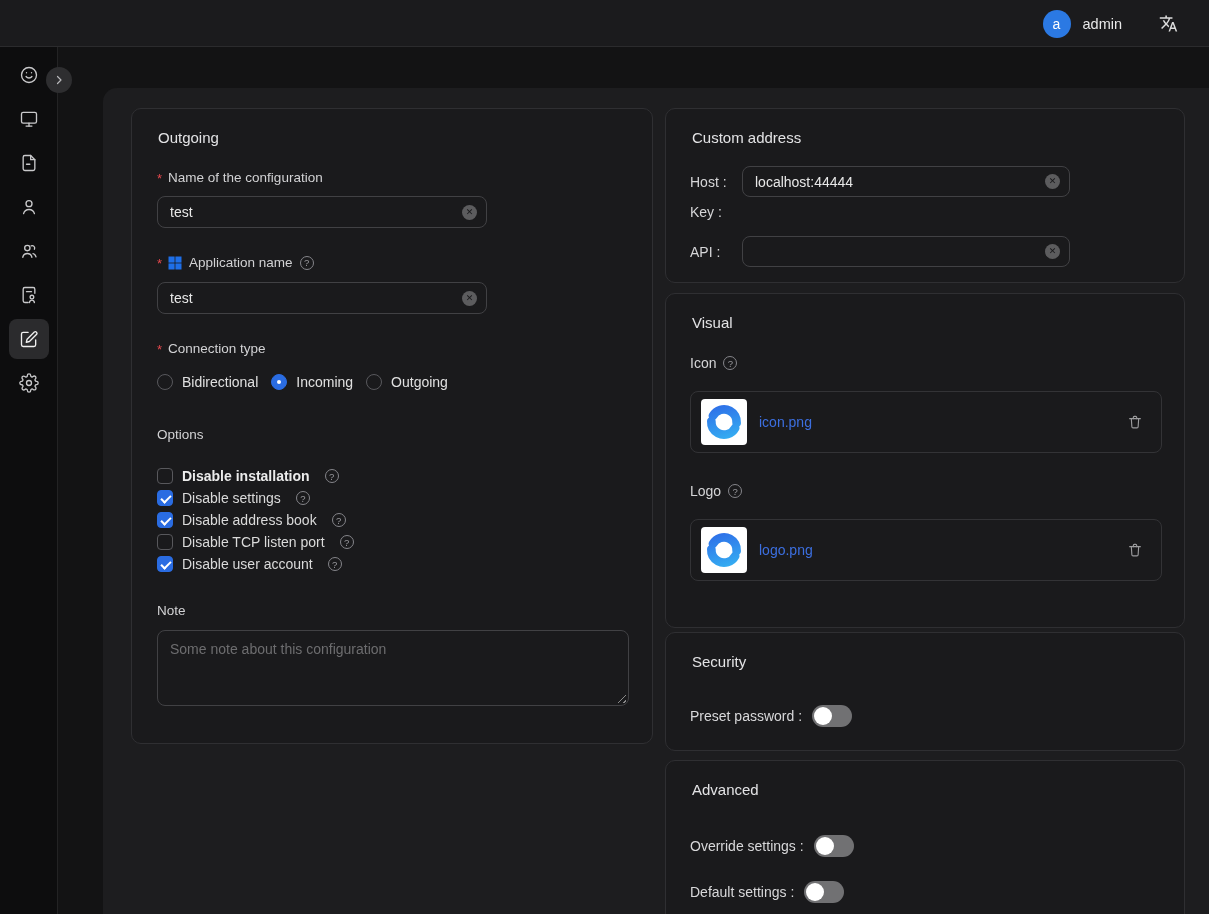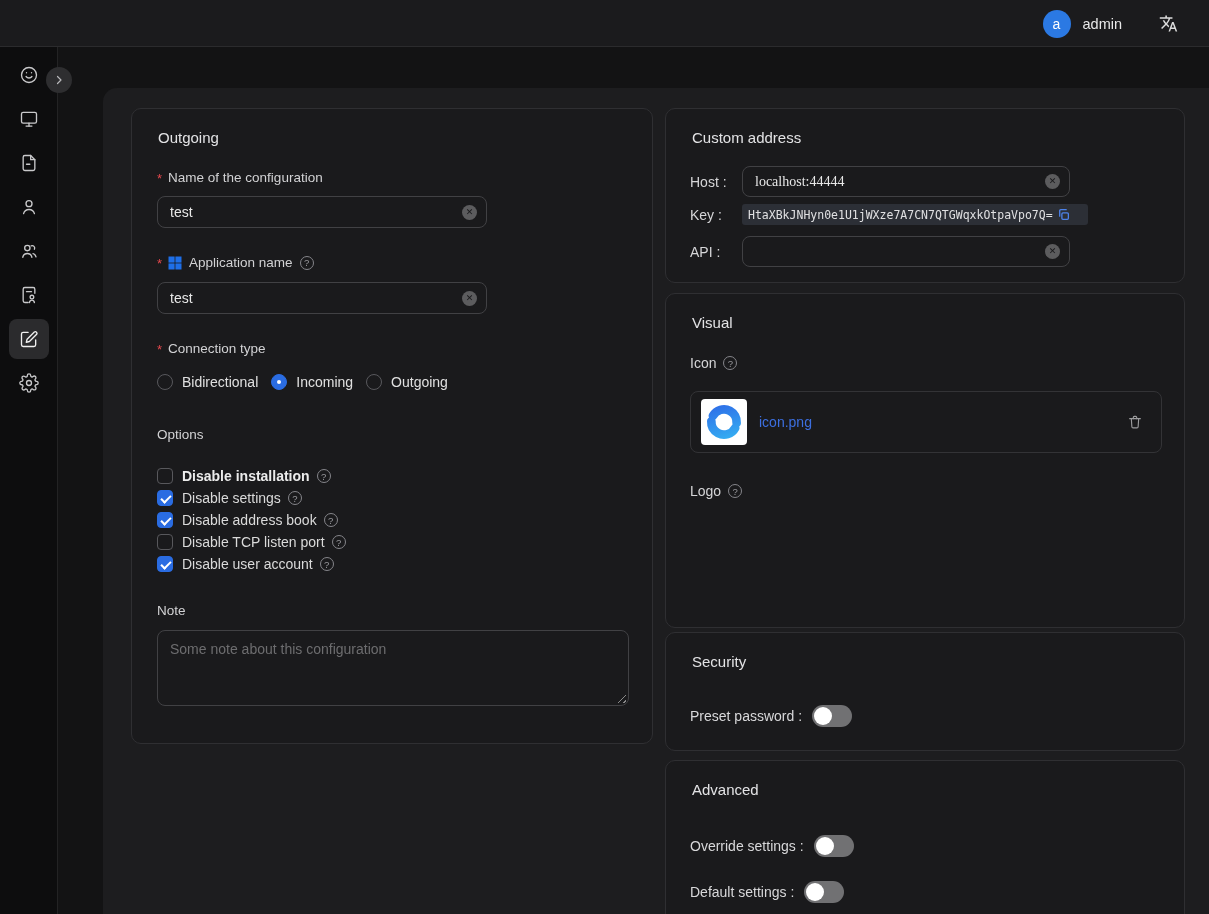--- a/index.html
+++ b/index.html
@@ -65,38 +65,38 @@
   .radio.on { background:#2a6ce2; border-color:#2a6ce2; }
   .radio.on::after { content:""; position:absolute; left:5px; top:5px; width:4px; height:4px;
                      background:#fff; border-radius:50%; }
 
   .cb-list { left:25px; top:356px; }
   .cb-row { display:flex; align-items:center; gap:9px; height:22px; font-size:14px; color:#dadada; }
   .cb { width:16px; height:16px; border-radius:4px; border:1px solid #58585c; position:relative; flex:0 0 auto; cursor:pointer; }
   .cb.on { background:#2a6ce2; border-color:#2a6ce2; }
   .cb.on::after { content:""; position:absolute; left:2.5px; top:3.5px; width:8px; height:4px;
                   border-left:2px solid #fff; border-bottom:2px solid #fff; transform:rotate(-45deg); }
-  .cb-label { display:flex; align-items:center; gap:7px; }
+  .cb-label { display:flex; align-items:center; gap:15px; }
   .cb-label.bold .cb-text { font-weight:700; color:#ececec; }
 
   .note-area { left:25px; top:521px; width:472px; height:76px; border:1px solid #414144; border-radius:8px; }
   .note-area textarea { width:100%; height:100%; background:transparent; border:none; outline:none; resize:none;
                         color:#e6e6e6; font-size:14px; padding:10px 12px; font-family:inherit; }
   .note-area textarea::placeholder { color:#6d6d6f; }
   .resize-grip { position:absolute; right:2px; bottom:2px; width:10px; height:10px;
                  background:repeating-linear-gradient(135deg,#8a8a8a 0 1px,transparent 1px 4px);
                  clip-path:polygon(100% 0,100% 100%,0 100%); }
 
   
   .cs-row { left:24px; display:flex; align-items:center; }
   .cs-label { width:52px; font-size:14px; color:#d6d6d8; flex:0 0 auto; }
   .cs-input { position:relative; width:328px; height:31px; border:1px solid #414144; border-radius:8px;
               display:flex; align-items:center; }
   .cs-input input { background:transparent; border:none; outline:none; color:#e8e8e8; font-size:14px;
-                    padding:0 30px 0 12px; width:100%; font-family:Liberation Serif, serif; }
+                    padding:0 30px 0 12px; width:100%; font-family:Liberation Sans, sans-serif; }
   .key-box { width:346px; height:21px; background:#2c2f36; border-radius:3px; display:flex;
              align-items:center; padding:0 4px 0 6px; }
   .key-text { font-family:"DejaVu Sans Mono","Liberation Mono",monospace; font-size:11.5px;
               color:#e0e0e2; white-space:nowrap; }
   .copy-icon { margin-left:4px; color:#4d82ea; cursor:pointer; }
 
   
   .v-label { left:24px; font-size:14px; color:#d5d5d7; display:flex; align-items:center; gap:7px; }
   .upload-box { left:24px; width:472px; height:62px; border:1px solid #333336; border-radius:8px;
                 display:flex; align-items:center; }
@@ -316,29 +316,20 @@
   <div class="abs cs-row" style="top:57px;">
     <span class="cs-label">Host :</span>
     <div class="cs-input">
       <input value="localhost:44444" style="">
       <span class="clear-btn">✕</span>
     </div>
   </div>
 
   <div class="abs cs-row" style="top:95px;">
     <span class="cs-label">Key :</span>
-    <div class="key-box">
-      <span class="key-text">HtaXBkJNHyn0e1U1jWXze7A7CN7QTGWqxkOtpaVpo7Q=</span>
-      <span class="copy-icon">
-        <svg width="13" height="13" viewBox="0 0 24 24" fill="none" stroke="currentColor" stroke-width="2.4" stroke-linecap="round" stroke-linejoin="round">
-          <rect x="9" y="9" width="12" height="12" rx="2"></rect>
-            <path d="M5 15V5a2 2 0 0 1 2-2h10"></path>
-        </svg>
-      </span>
-    </div>
   </div>
 
   <div class="abs cs-row" style="top:127px;">
     <span class="cs-label">API :</span>
     <div class="cs-input">
       <span class="clear-btn">✕</span>
     </div>
   </div>
 </div>
 
@@ -362,20 +353,35 @@
           <path d="M9.5 7V5a1.5 1.5 0 0 1 1.5-1.5h2A1.5 1.5 0 0 1 14.5 5v2"></path>
         <path d="M6.5 7l.8 12.2a1.8 1.8 0 0 0 1.8 1.7h5.8a1.8 1.8 0 0 0 1.8-1.7L17.5 7"></path>
       </svg>
     </span>
   </div>
 
   <div class="abs v-label" style="top:189px;">
     <span>Logo</span>
     <span class="help">?</span>
   </div>
+  <div class="abs upload-box" style="top:225px;">
+    <div class="thumb">
+      <svg width="38" height="38">
+          <use href="#rd-logo"></use>
+        </svg>
+    </div>
+    <span class="file-link">logo.png</span>
+    <span class="trash">
+      <svg width="16" height="16" viewBox="0 0 24 24" fill="none" stroke="currentColor" stroke-width="1.7" stroke-linecap="round" stroke-linejoin="round">
+        <polyline points="4 7 20 7"></polyline>
+          <path d="M9.5 7V5a1.5 1.5 0 0 1 1.5-1.5h2A1.5 1.5 0 0 1 14.5 5v2"></path>
+        <path d="M6.5 7l.8 12.2a1.8 1.8 0 0 0 1.8 1.7h5.8a1.8 1.8 0 0 0 1.8-1.7L17.5 7"></path>
+      </svg>
+    </span>
+  </div>
 </div>
 
 <div class="card card-security">
   <div class="card-title">Security</div>
   <div class="abs toggle-row" style="top:56px;">
     <span>Preset password :</span>
     <span class="toggle"></span>
   </div>
 </div>
 

